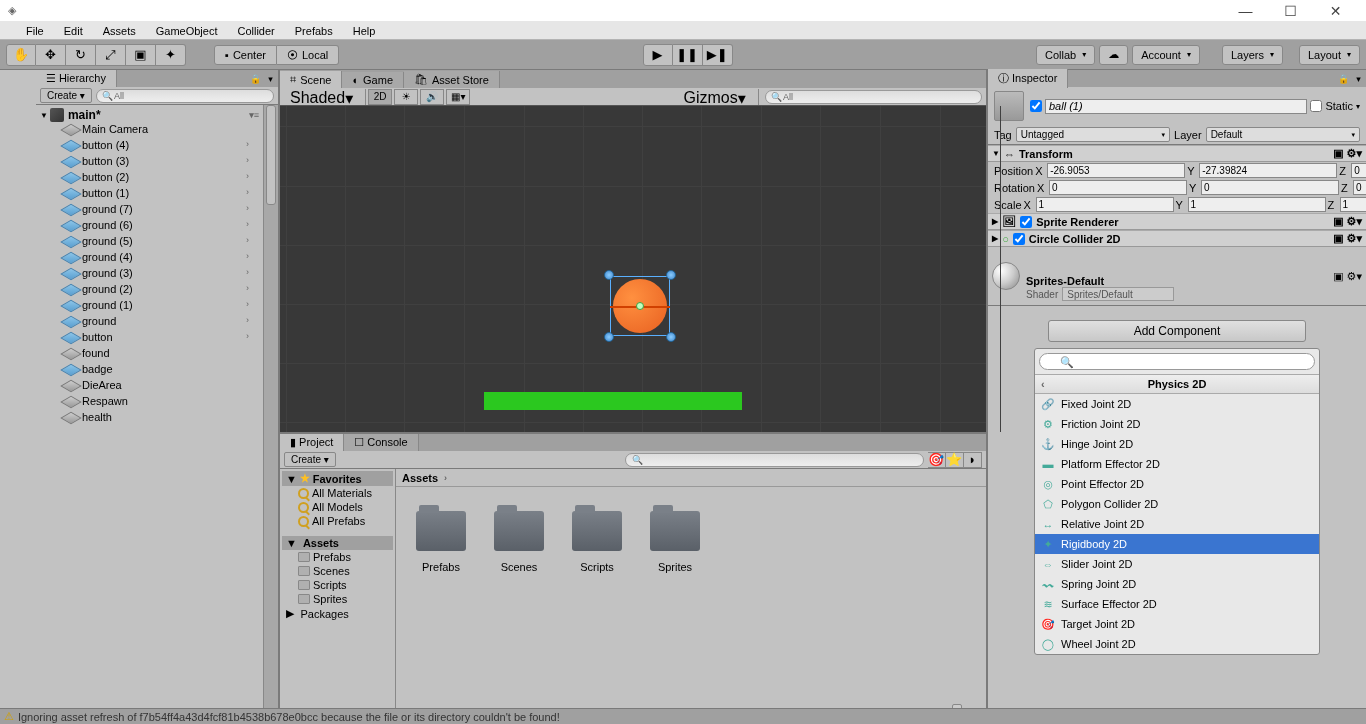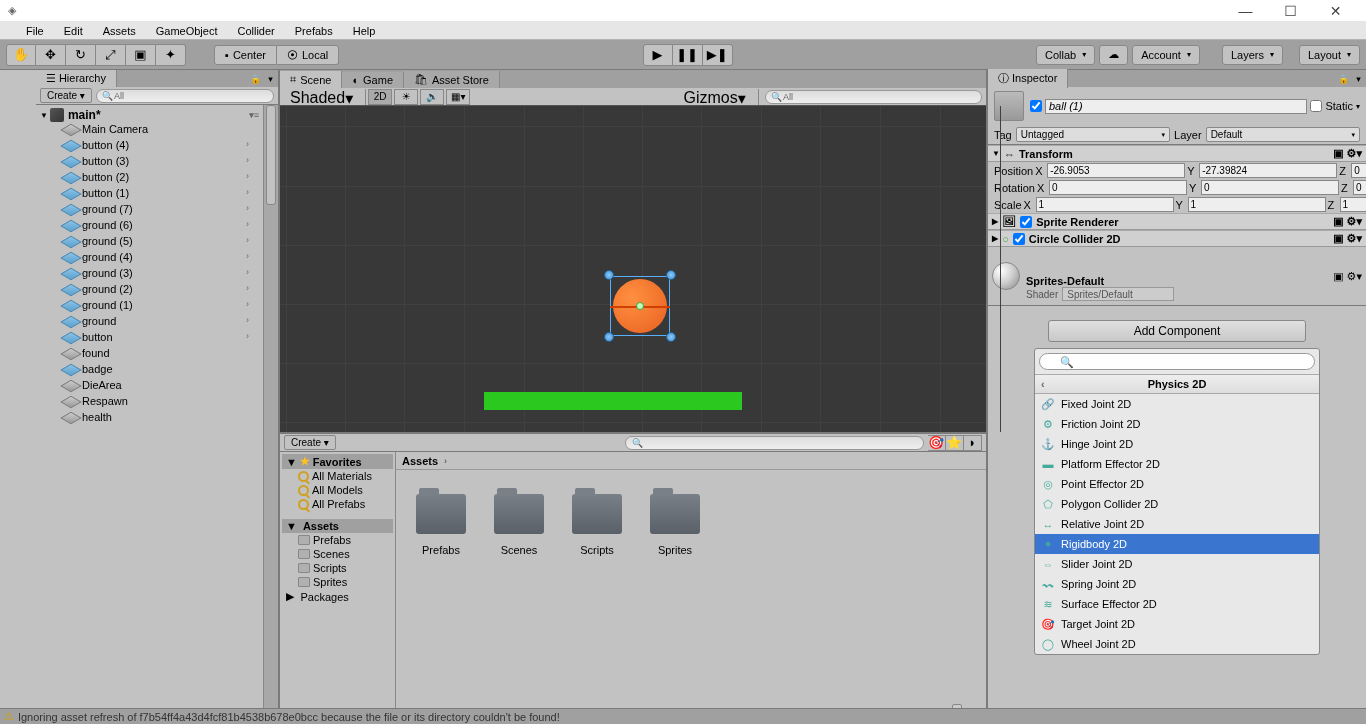--- a/index.html
+++ b/index.html
@@ -378,20 +378,25 @@
         <div class="ring"></div>
         <div class="dot-c"></div>
         <div class="handle h-tl"></div>
         <div class="handle h-tr"></div>
         <div class="handle h-bl"></div>
         <div class="handle h-br"></div>
       </div>
     </div>
 
     <div class="project">
+      <div class="panel-tab">
+        <div class="tab-label">▮ <span>Project</span></div>
+        <div class="tab-label" style="background:#a8a8a8">☐ <span>Console</span></div>
+        <div class="tab-fill"></div>
+      </div>
       <div class="panel-head">
         <span class="create-drop"><span>Create</span> ▾</span>
         <span style="flex:1"></span>
         <span class="search-oval" style="width:300px">🔍</span>
         <span style="width:4px"></span>
         <span class="toolbtn" style="width:18px;height:16px">🎯</span>
         <span class="toolbtn" style="width:18px;height:16px">⭐</span>
         <span class="toolbtn" style="width:18px;height:16px">◗</span>
       </div>
       <div class="project-body">

